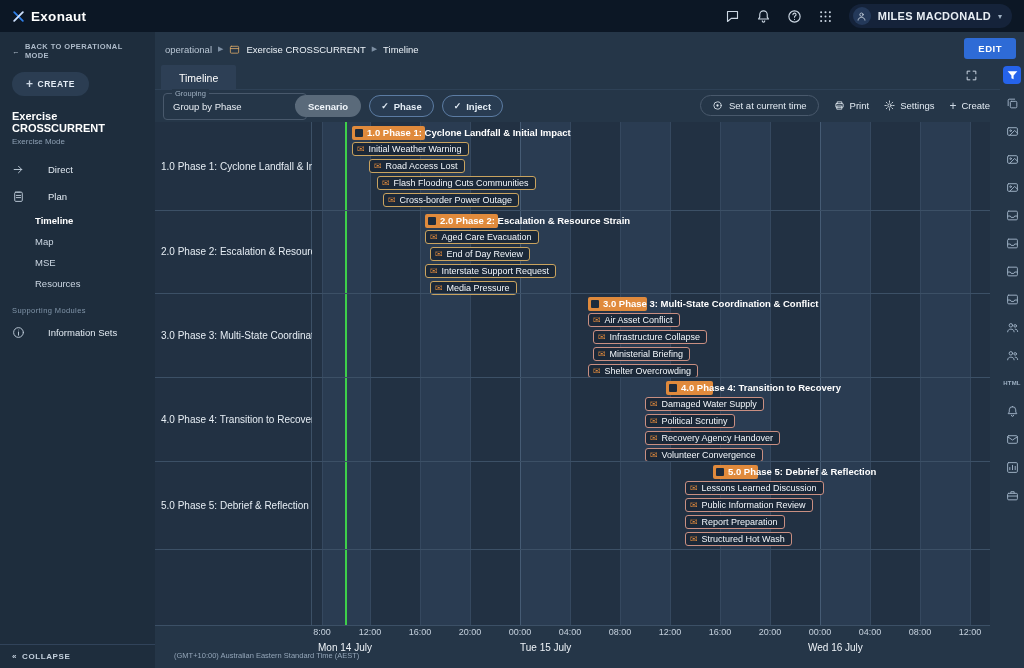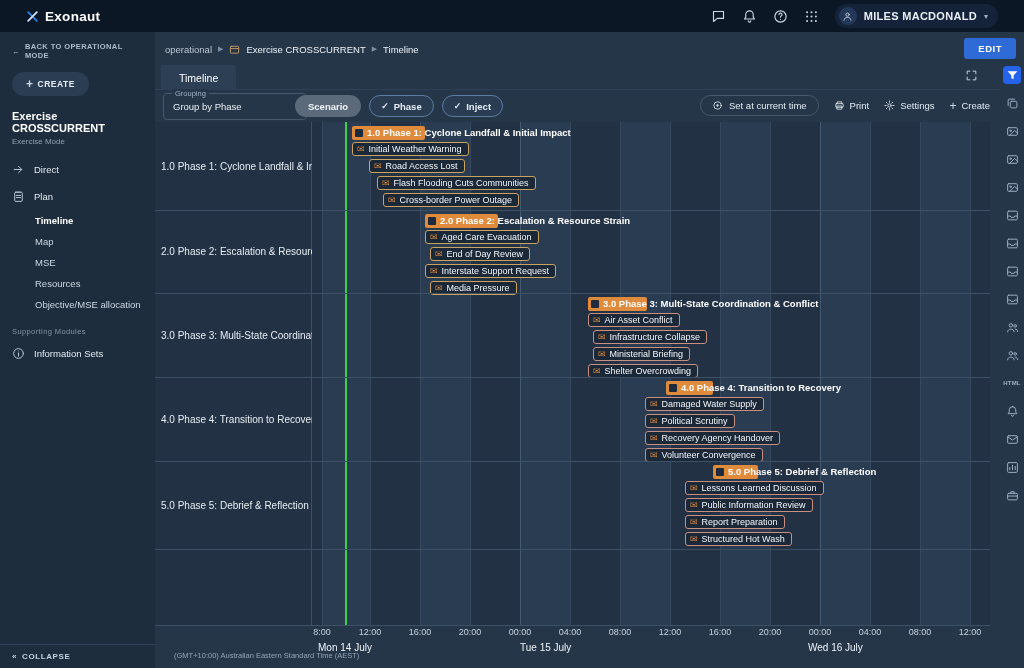--- a/index.html
+++ b/index.html
@@ -9,38 +9,38 @@
     --band:#2a3c52; --grid:#35485f; --sep:#3c5066; --txt:#e8eef4; --muted:#9fb0c2;
   }
   *{box-sizing:border-box; margin:0; padding:0;}
   html,body{width:1024px;height:668px;overflow:hidden;background:var(--bg-main);
     font-family:"Liberation Sans",sans-serif;color:var(--txt);}
   .page{position:relative;width:1024px;height:668px;overflow:hidden;}
   .ic{width:13px;height:13px;stroke:currentColor;fill:none;stroke-width:1.8;stroke-linecap:round;stroke-linejoin:round;display:block;}
   .ic-sm{width:11px;height:11px;}
   
   .topbar{position:absolute;left:0;top:0;width:1024px;height:32px;background:var(--bg-top);
-    display:flex;align-items:center;padding:0 26px;z-index:20;}
+    display:flex;align-items:center;padding:0 12px;z-index:20;}
   .logo{display:flex;align-items:center;gap:6px;}
   .logo-text{font-size:13.5px;font-weight:bold;color:#fff;letter-spacing:.3px;}
   .top-right{margin-left:auto;display:flex;align-items:center;gap:16px;color:#cdd8e4;}
   .top-ic{width:15px;height:15px;cursor:pointer;}
   .user-chip{display:flex;align-items:center;gap:7px;background:#15233a;border-radius:14px;padding:3px 10px 3px 4px;}
   .avatar{width:18px;height:18px;border-radius:50%;background:#24395a;display:flex;align-items:center;justify-content:center;color:#cdd8e4;}
   .user-name{font-size:11px;font-weight:bold;letter-spacing:.3px;color:#e8eef4;}
   .caret{font-size:8px;color:#9fb0c2;}
   
   .sidebar{position:absolute;left:0;top:32px;width:155px;height:636px;background:var(--bg-side);z-index:10;}
   .back-link{display:flex;align-items:center;gap:5px;margin:10px 12px 0;font-size:7.5px;font-weight:bold;
     letter-spacing:.4px;color:#aebbca;cursor:pointer;}
   .create-btn{display:inline-flex;align-items:center;gap:4px;margin:12px 12px 0;padding:5px 14px;background:#2b3d52;
     border-radius:13px;font-size:8.5px;font-weight:bold;letter-spacing:.5px;color:#e4ecf5;cursor:pointer;}
   .ex-name{margin:14px 12px 0;font-size:11px;font-weight:bold;color:#fff;}
   .ex-mode{margin:3px 12px 10px;font-size:8px;color:#8ea0b4;}
-  .nav-item{display:flex;align-items:center;gap:9px;padding:7px 12px;font-size:9.5px;color:#e2eaf2;cursor:pointer;}
+  .nav-item{display:flex;align-items:center;gap:23px;padding:7px 12px;font-size:9.5px;color:#e2eaf2;cursor:pointer;}
   .nav-item .ic{color:#b9c6d4;}
   .sub-item{padding:5px 12px 5px 35px;font-size:9.5px;color:#ccd7e3;cursor:pointer;}
   .sub-item.active{color:#fff;font-weight:bold;}
   .section-label{padding:12px 12px 4px;font-size:7.5px;color:#8195a9;letter-spacing:.4px;}
   .collapse-bar{position:absolute;left:0;bottom:0;width:155px;border-top:1px solid #31435a;padding:7px 12px;
     font-size:8px;font-weight:bold;letter-spacing:.6px;color:#c3cfdc;cursor:pointer;display:flex;gap:5px;align-items:center;}
   
   .main{position:absolute;left:155px;top:32px;width:845px;height:636px;background:var(--bg-main);}
   .crumbbar{position:absolute;left:0;top:6px;height:22px;display:flex;align-items:center;padding-left:10px;
     font-size:9.5px;color:#b9c6d4;gap:6px;}
@@ -169,21 +169,20 @@
           <rect x="5" y="4" width="14" height="17" rx="2"></rect>
           <path d="M9 4h6M8 10h8M8 14h8"></path>
         </svg>
       <span>Plan</span>
     </div>
     <div id="plan-children">
         <div class="sub-item active">Timeline</div>
         <div class="sub-item">Map</div>
         <div class="sub-item">MSE</div>
         <div class="sub-item">Resources</div>
-        <div class="sub-item">Objective/MSE allocation</div>
       </div>
     <div class="section-label">Supporting Modules</div>
     <div class="nav-item">
       <svg class="ic" viewBox="0 0 24 24">
           <circle cx="12" cy="12" r="9"></circle>
           <path d="M12 11v6"></path>
           <circle cx="12" cy="7.5" r="0.9" fill="currentColor" stroke="none"></circle>
         </svg>
       <span>Information Sets</span>
     </div>

